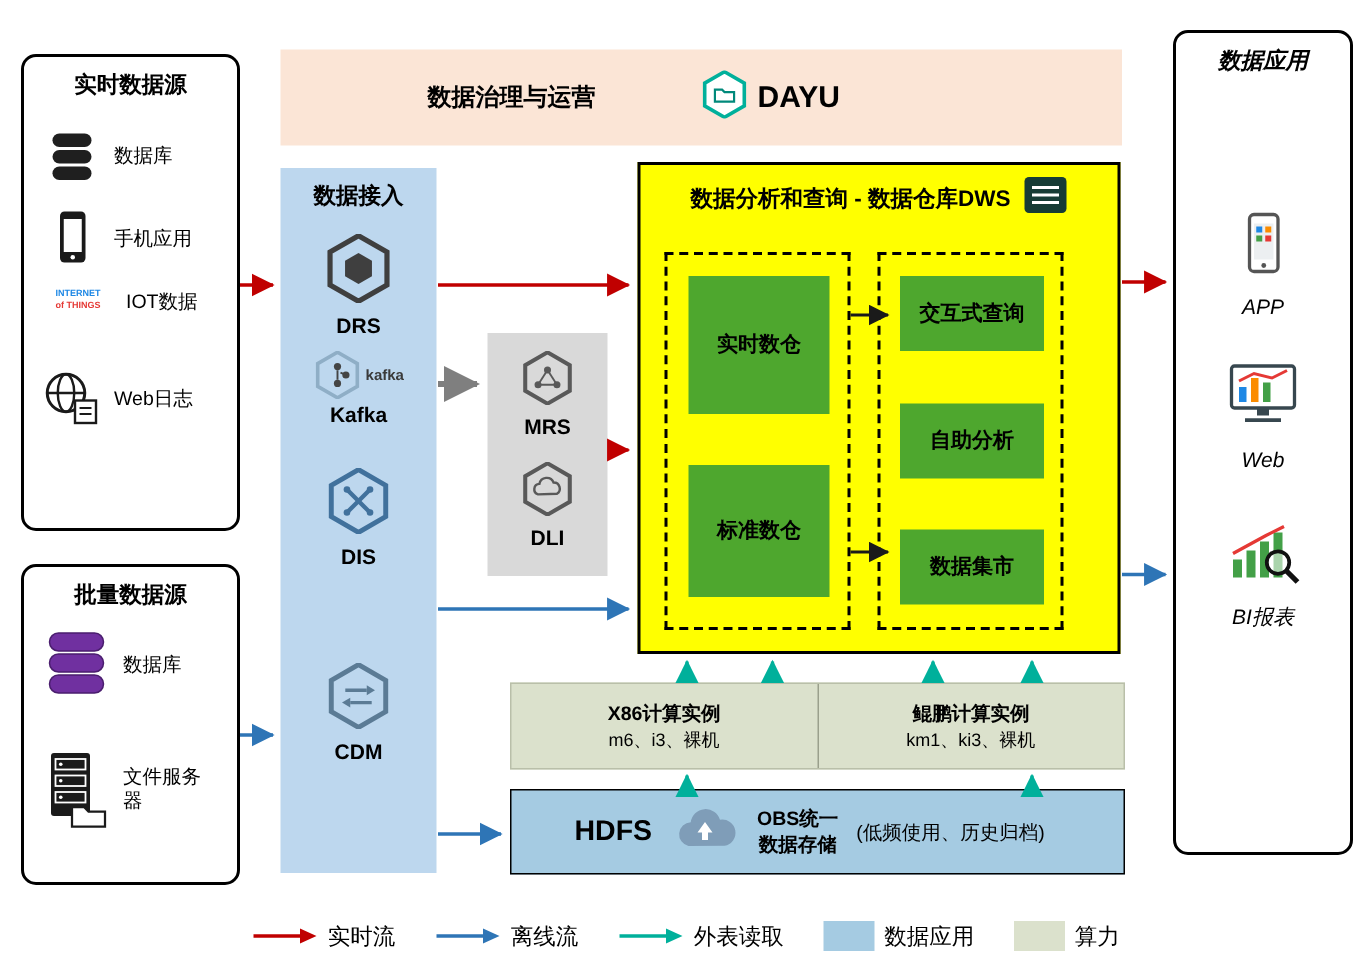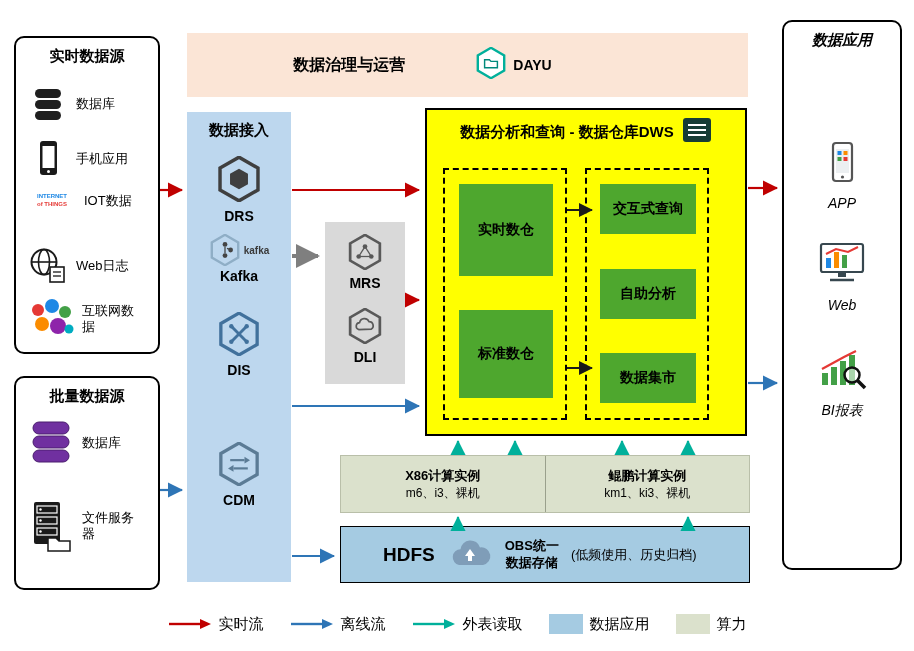--- a/index.html
+++ b/index.html
@@ -12,21 +12,21 @@
   #realtime-panel{left:14px;top:36px;width:146px;height:318px;}
   #batch-panel{left:14px;top:376px;width:146px;height:214px;}
   .src-item{position:absolute;left:12px;right:6px;display:flex;align-items:center;gap:8px;}
   .src-icon{flex:0 0 auto;display:flex;align-items:center;justify-content:center;}
   .src-label{font-size:13px;line-height:1.25;}
 
   
   #governance-bar{position:absolute;left:187px;top:33px;width:561px;height:64px;background:#fbe5d6;display:flex;align-items:center;justify-content:center;gap:70px;padding-right:90px;box-sizing:border-box;}
   #governance-title{font-weight:bold;font-size:16px;}
   .dayu-wrap{display:flex;align-items:center;gap:6px;}
-  #dayu-label{font-weight:bold;font-size:14px;}
+  #dayu-label{font-weight:bold;font-size:20px;}
 
   
   #ingestion-col{position:absolute;left:187px;top:112px;width:104px;height:470px;background:#bdd7ee;}
   #ingestion-title{font-weight:bold;font-size:15px;text-align:center;margin-top:9px;}
   .ing-item{position:absolute;width:100%;display:flex;flex-direction:column;align-items:center;}
   .ing-label{font-weight:bold;font-size:14px;margin-top:2px;}
   .kafka-row{display:flex;align-items:center;gap:3px;}
   .kafka-word{font-size:10px;font-weight:bold;color:#3a3a3a;}
 
   
@@ -120,33 +120,20 @@
             <ellipse cx="16" cy="16" rx="5.5" ry="12.5" fill="none" stroke="#1a1a1a" stroke-width="1.6"></ellipse>
             <line x1="3.5" y1="16" x2="28.5" y2="16" stroke="#1a1a1a" stroke-width="1.6"></line>
             <rect x="22" y="21" width="14" height="15" fill="#fff" stroke="#1a1a1a" stroke-width="1.6"></rect>
             <line x1="25" y1="26" x2="33" y2="26" stroke="#1a1a1a" stroke-width="1.3"></line>
             <line x1="25" y1="30" x2="33" y2="30" stroke="#1a1a1a" stroke-width="1.3"></line>
           </svg>
       </span>
       <span class="src-label">Web日志</span>
     </div>
 
-    <div class="src-item" style="top:260px;">
-      <span class="src-icon">
-        <svg width="46" height="42" viewBox="0 0 46 42">
-            <circle cx="10" cy="12" r="6" fill="#e53935"></circle>
-            <circle cx="24" cy="8" r="7" fill="#1e88e5"></circle>
-            <circle cx="37" cy="14" r="6" fill="#43a047"></circle>
-            <circle cx="14" cy="26" r="7" fill="#fb8c00"></circle>
-            <circle cx="30" cy="28" r="8" fill="#8e24aa"></circle>
-            <circle cx="41" cy="31" r="4.5" fill="#00acc1"></circle>
-          </svg>
-      </span>
-      <span class="src-label" style="max-width:54px;">互联网数据</span>
-    </div>
   </div>
 
   <div class="panel" id="batch-panel">
     <div class="box-title">批量数据源</div>
 
     <div class="src-item" style="top:40px;">
       <span class="src-icon">
         <svg width="46" height="50" viewBox="0 0 46 50">
             <g fill="#7030a0" stroke="#4a1d6e" stroke-width="1">
               <rect x="5" y="4" width="36" height="12" rx="6"></rect>

